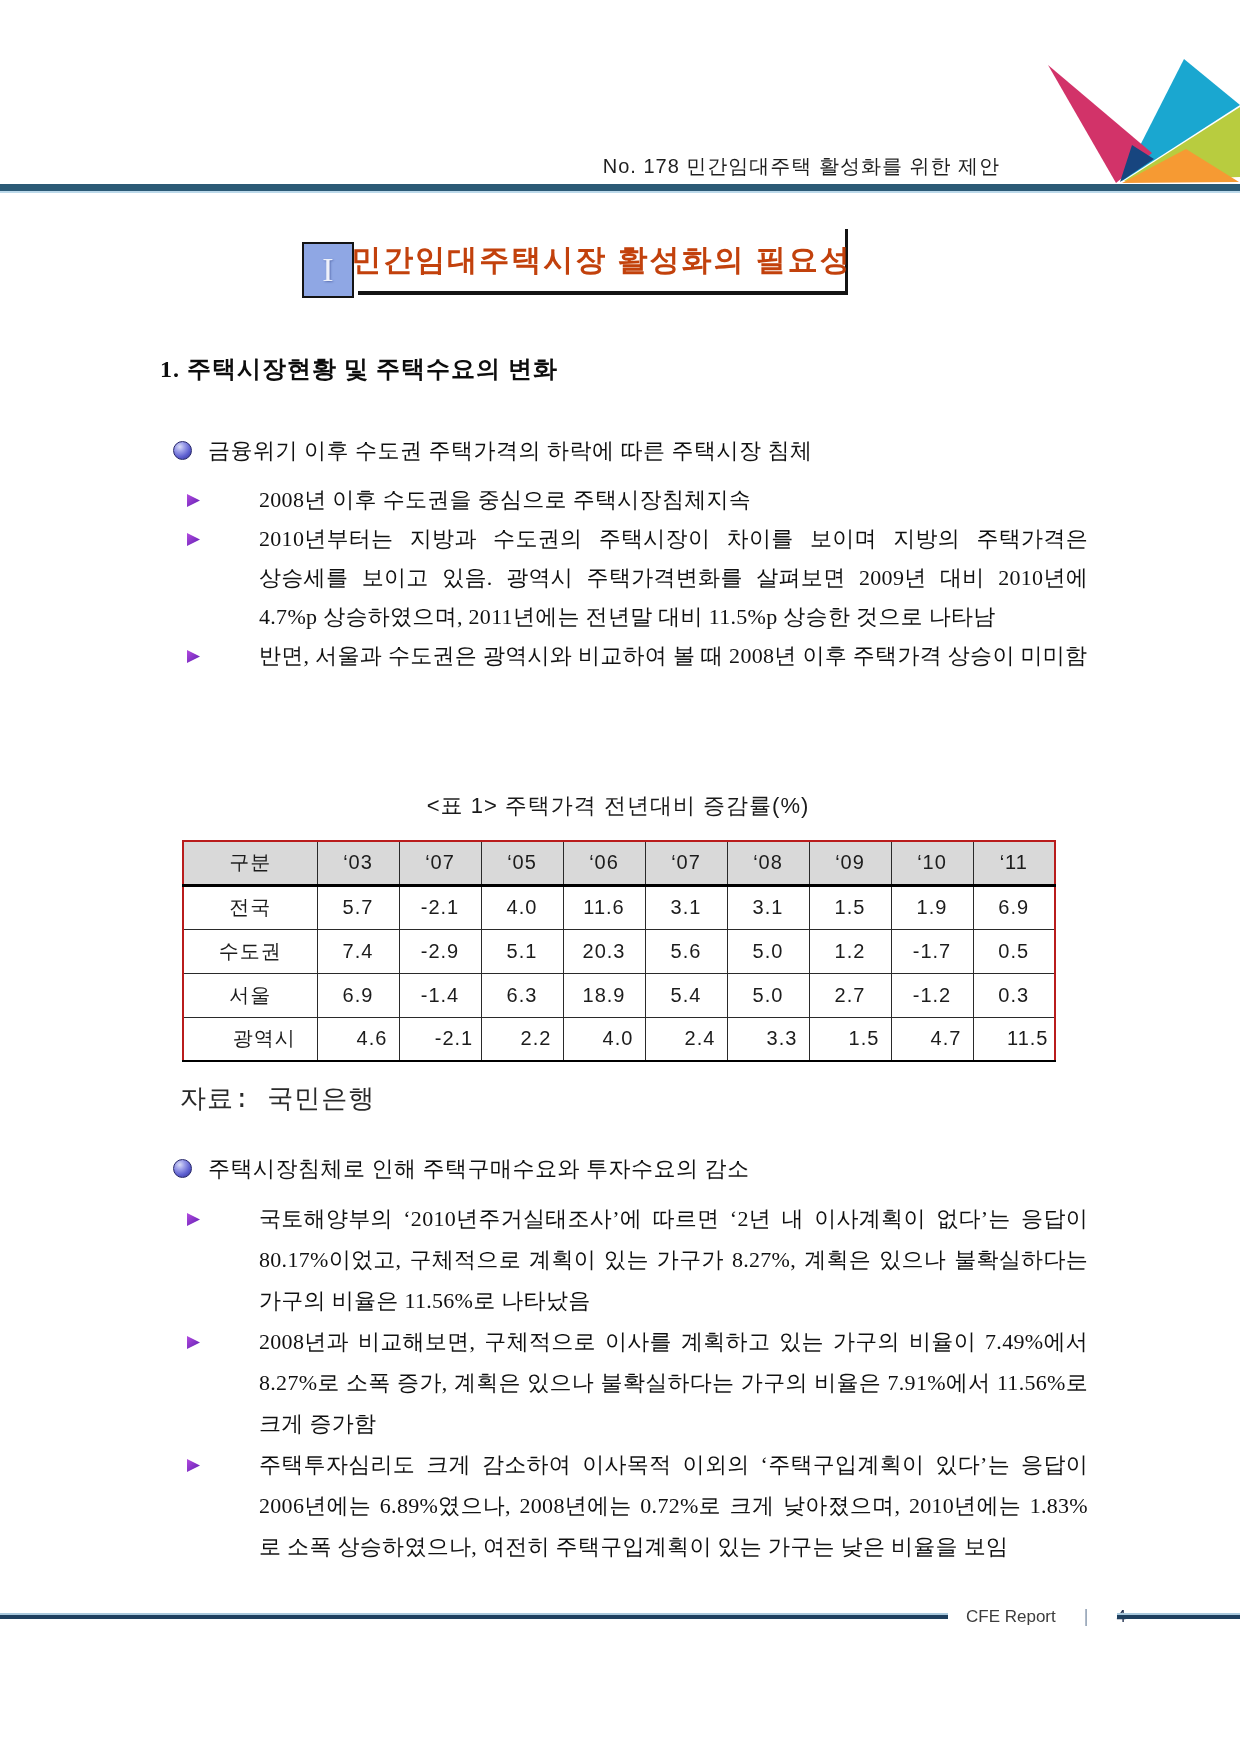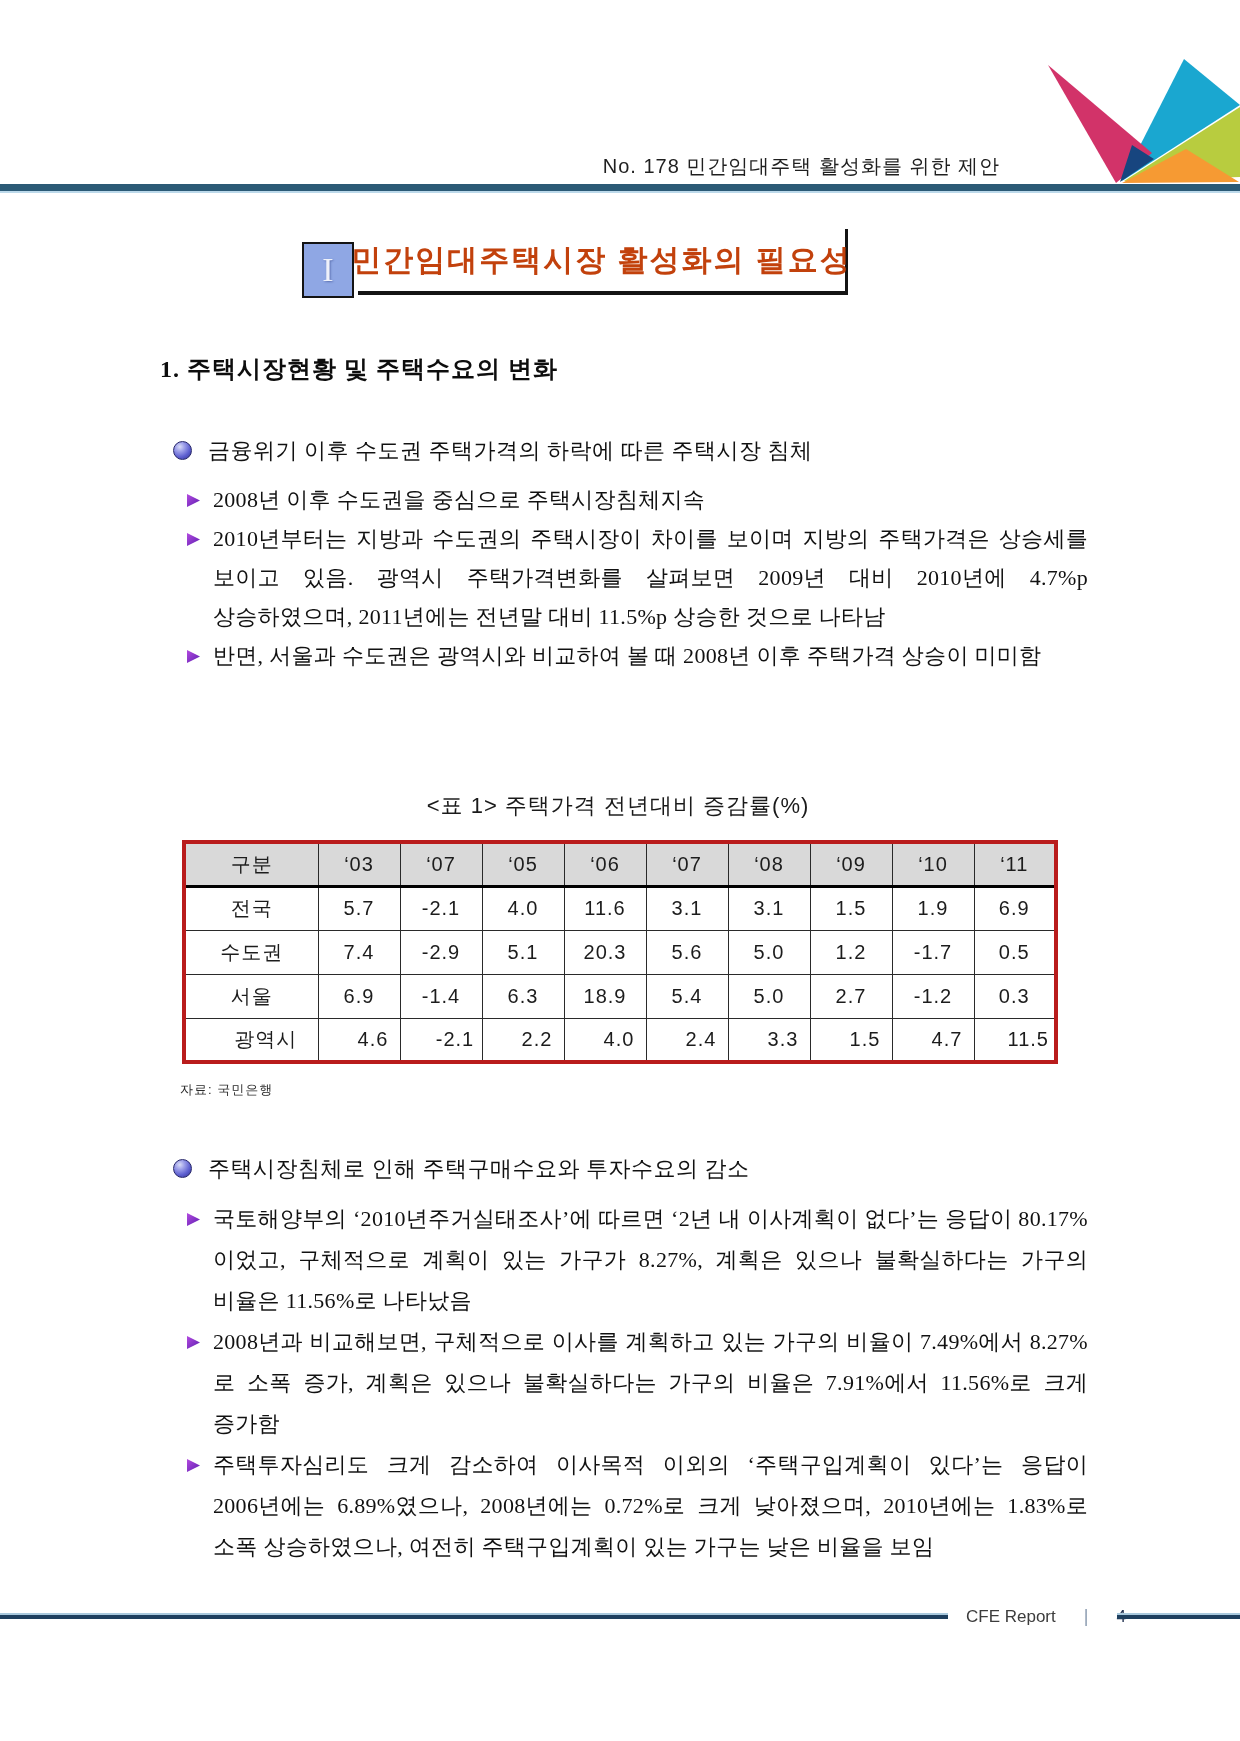--- a/index.html
+++ b/index.html
@@ -47,21 +47,21 @@
   .group { position:absolute; left:160px; width:928px; }
   .group1 { top:426px; }
   .group2 { top:1144px; }
   .lead-row { display:flex; align-items:flex-start; margin-bottom:10px;font-family:Liberation Serif, serif; }
   .sphere {
     width:19px; height:19px; border-radius:50%; margin:10px 16px 0 13px; flex:0 0 auto;
     background:radial-gradient(circle at 34% 28%, #d9dcf7 0%, #9a9ce8 30%, #5d5fd0 62%, #31318f 100%);
     border:1px solid #26266a;
   }
   .lead-text { font-size:22px; line-height:39px; letter-spacing:0.5px; color:#111; }
-  .item-row { display:flex; align-items:flex-start; }
+  .item-row { display:flex; align-items:flex-start;gap:46px; }
   .arrow { flex:0 0 auto; margin:13px 12px 0 26px; }
   .item-text {
     font-size:22px; line-height:39px; letter-spacing:0.3px; color:#111;
     width:876px; text-align:justify; word-break:keep-all;
   }
   .group2 .item-text { line-height:41px; }
   .group2 .arrow { margin-top:14px; }
 
   
   .table-caption {
@@ -75,26 +75,26 @@
     font-family:"Liberation Sans","DejaVu Sans",sans-serif;
     font-size:20px; color:#1c1c1c;
   }
   table.price col.c-label { width:134px; }
   table.price col.c-year  { width:82px; }
   table.price th, table.price td {
     border:1px solid #2a2a2a; height:44px; text-align:center; vertical-align:middle;
     letter-spacing:1px; font-weight:normal; padding:0;
   }
   table.price thead th { background:#d9d9d9; border-bottom:3px solid #000; }
-  table.price { border:4px solid #b91c1c; }
+  table.price { border:2px solid #b91c1c; }
   table.price tbody tr:last-child td { border-bottom:2px solid #000;padding-left:28px; }
   .table-source {
     position:absolute; left:180px; top:1076px;
-    font-family:Liberation Sans, sans-serif;
-    font-size:13px; color:#2a2a2a; letter-spacing:1px;
+    font-family:Liberation Mono, monospace;
+    font-size:26px; color:#2a2a2a; letter-spacing:1px;
   }
 
   
   .footer-rule { position:absolute; height:6px; }
   .footer-rule .light { height:2px; background:#a9c9dd; }
   .footer-rule .dark  { height:4px; background:#1e3f5e; }
   .footer-rule-left  { left:0; top:1608px; width:948px; }
   .footer-rule-right { left:1117px; top:1608px; width:123px; }
   .footer-text {
     position:absolute; left:966px; top:1601px; width:140px;

